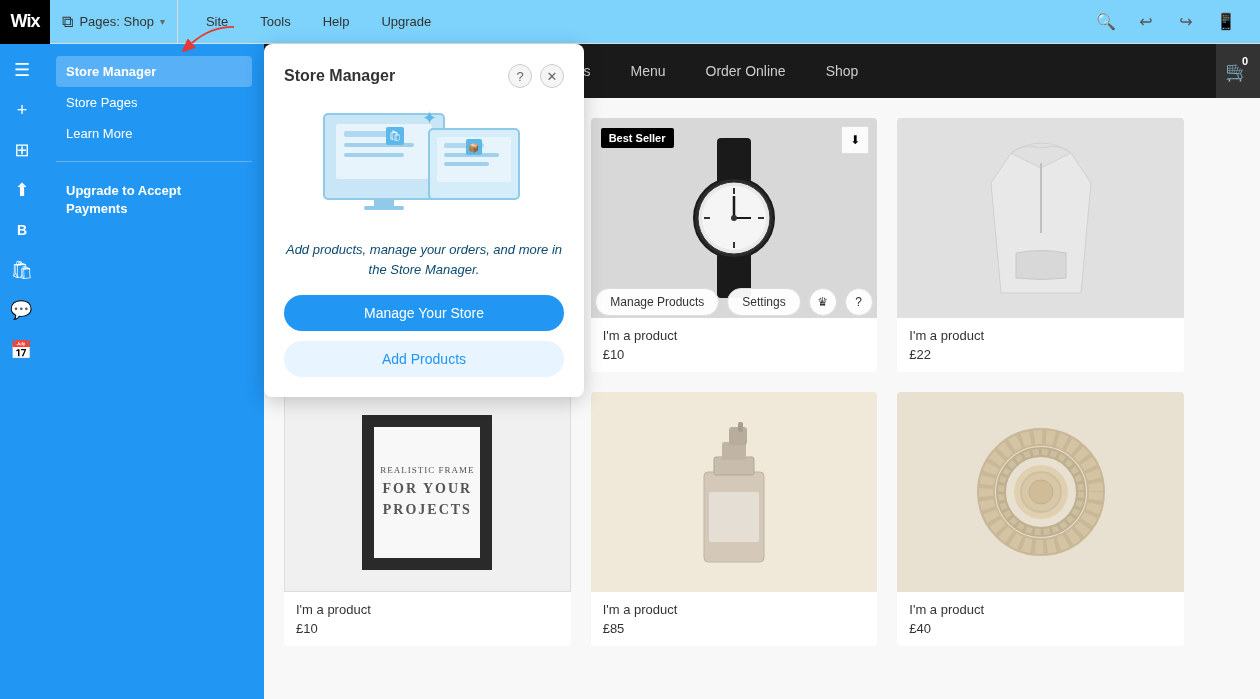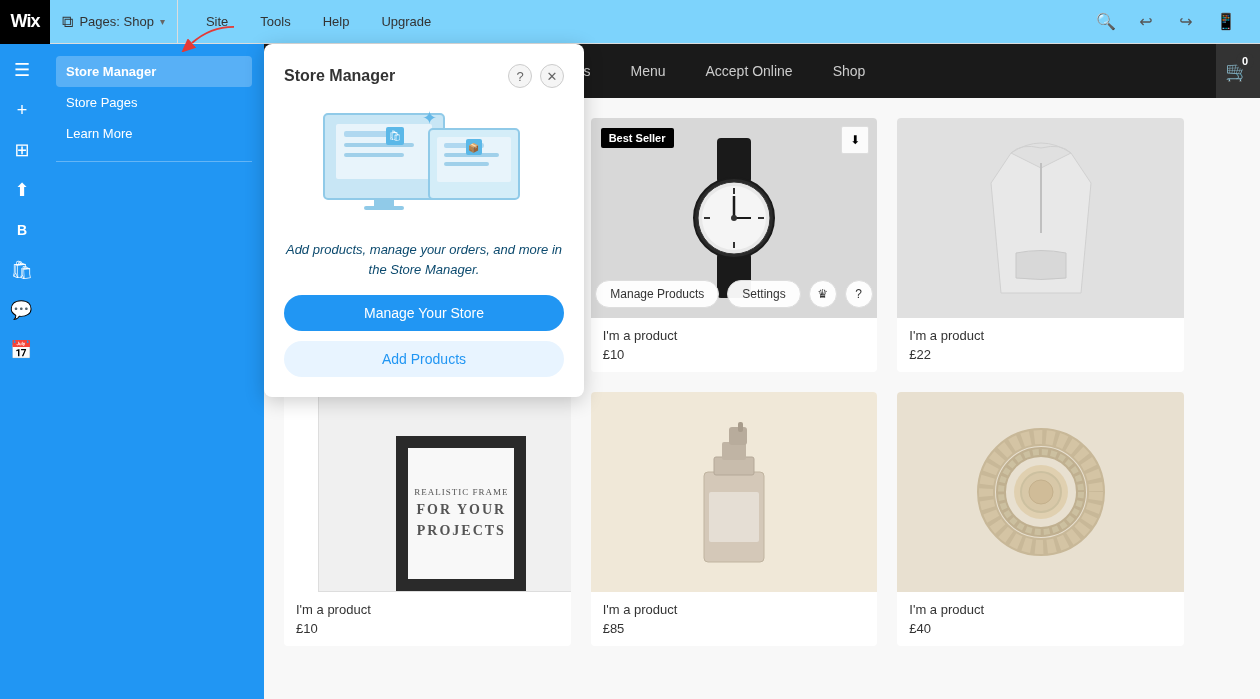--- a/index.html
+++ b/index.html
@@ -142,21 +142,21 @@
     .product-img {
       width: 100%; height: 200px; object-fit: cover;
       display: flex; align-items: center; justify-content: center; background: #e8e8e8;
       font-size: 40px;
     }
     .best-seller-badge {
       position: absolute; top: 10px; left: 10px; background: #000000; color: #fff;
       font-size: 11px; font-weight: 700; padding: 4px 8px; border-radius: 2px;
     }
     .manage-overlay {
-      position: absolute; bottom: 64px; left: 0; right: 0;
+      position: absolute; bottom: 56px; left: 0; right: 0;
       display: flex; align-items: center; justify-content: center; gap: 8px; margin-top: 40px;
     }
     .manage-overlay-btn {
       background: rgba(255,255,255,0.95); border: 1px solid #ddd; border-radius: 20px;
       padding: 6px 14px; font-size: 12px; cursor: pointer; color: #333;
     }
     .manage-overlay-icon {
       background: rgba(255,255,255,0.95); border: 1px solid #ddd; border-radius: 50%;
       width: 28px; height: 28px; display: flex; align-items: center; justify-content: center;
       font-size: 12px; cursor: pointer; color: #333;
@@ -217,20 +217,23 @@
   <div class="sidebar-icon">🛍</div>
   <div class="sidebar-icon">💬</div>
   <div class="sidebar-icon">📅</div>
 </div>
 
 <div class="store-panel">
   <div class="store-panel-item active">Store Manager</div>
   <div class="store-panel-item">Store Pages</div>
   <div class="store-panel-item">Learn More</div>
   <hr class="store-panel-divider">
+  <div class="upgrade-section">
+    <div class="upgrade-title">Upgrade to Accept Payments</div>
+  </div>
 </div>
 
 <div class="store-manager-popup">
   <div class="popup-header">
     <div class="popup-title">Store Manager</div>
     <div class="popup-actions">
       <div class="popup-action-btn">?</div>
       <div class="popup-action-btn">✕</div>
     </div>
   </div>
@@ -269,21 +272,21 @@
 
   <button class="btn-manage">Manage Your Store</button>
   <button class="btn-add-products">Add Products</button>
 </div>
 
 <div class="main-nav">
   <div class="main-nav-item">Home</div>
   <div class="main-nav-item">Reservations</div>
   <div class="main-nav-item">Location &amp; Hours</div>
   <div class="main-nav-item">Menu</div>
-  <div class="main-nav-item">Accept Online</div>
+  <div class="main-nav-item">Order Online</div>
   <div class="main-nav-item">Shop</div>
   <div class="main-nav-right">
     <div class="cart-btn">
       <span style="color:#fff;font-size:20px;">🛒</span>
       <div class="cart-badge">0</div>
     </div>
   </div>
 </div>
 
 <div class="products-area">
@@ -361,21 +364,21 @@
           <path d="M45 120 Q70 115 95 120 L95 145 Q70 148 45 145 Z" fill="#d8d8d8" stroke="#c8c8c8" stroke-width="1"></path>
         </svg>
       </div>
       <div class="product-info">
         <div class="product-name">I'm a product</div>
         <div class="product-price">£22</div>
       </div>
     </div>
 
     <div class="product-card">
-      <div class="product-img img-frame" style="display:flex;align-items:flex-end;justify-content:center;background:#f0f0f0;margin-left:34px;">
+      <div class="product-img img-frame" style="display:flex;align-items:center;justify-content:center;background:#f0f0f0;">
         <div style="border:12px solid #2a2a2a;width:130px;height:155px;display:flex;align-items:center;justify-content:center;background:#f8f8f8;">
           <div style="text-align:center;font-size:9px;color:#555;line-height:1.5;font-family:serif;letter-spacing:1px;">
             REALISTIC FRAME<br><span style="font-size:14px;font-weight:700;letter-spacing:2px;">FOR YOUR<br>PROJECTS</span>
           </div>
         </div>
       </div>
       <div class="product-info">
         <div class="product-name">I'm a product</div>
         <div class="product-price">£10</div>
       </div>

